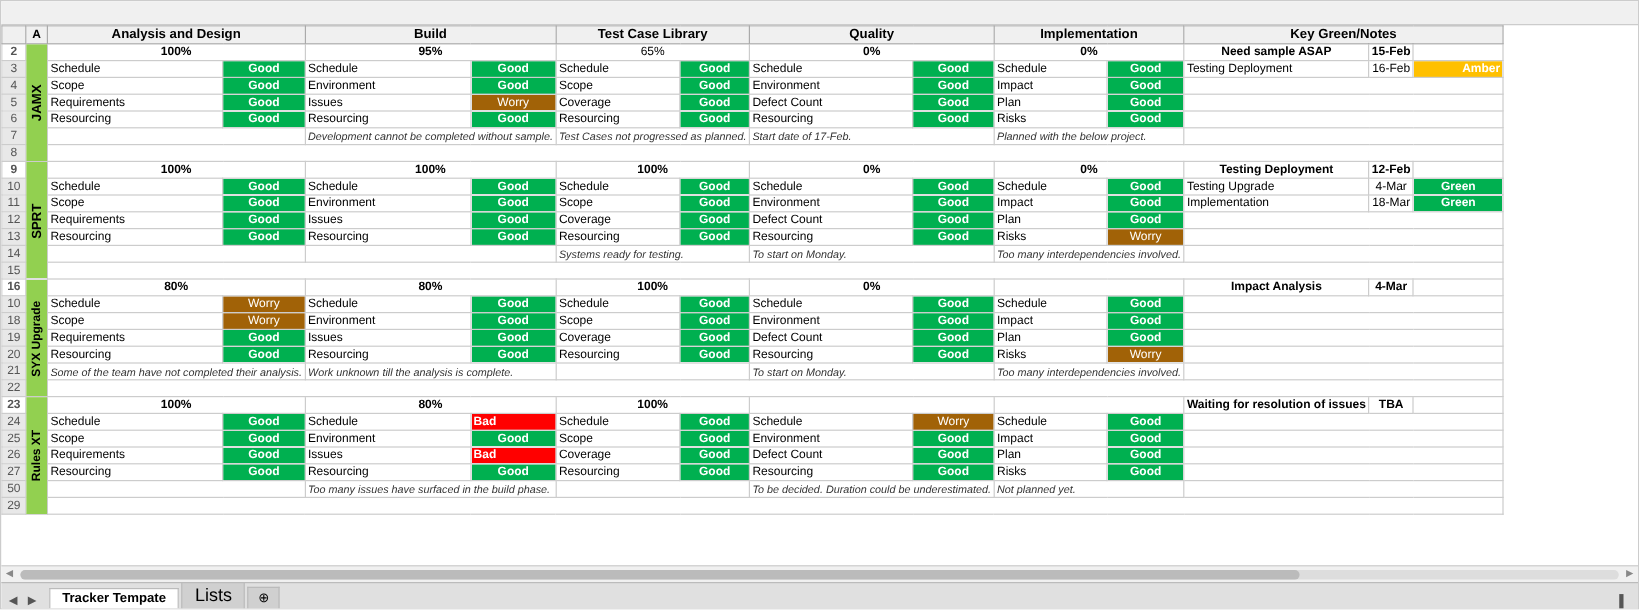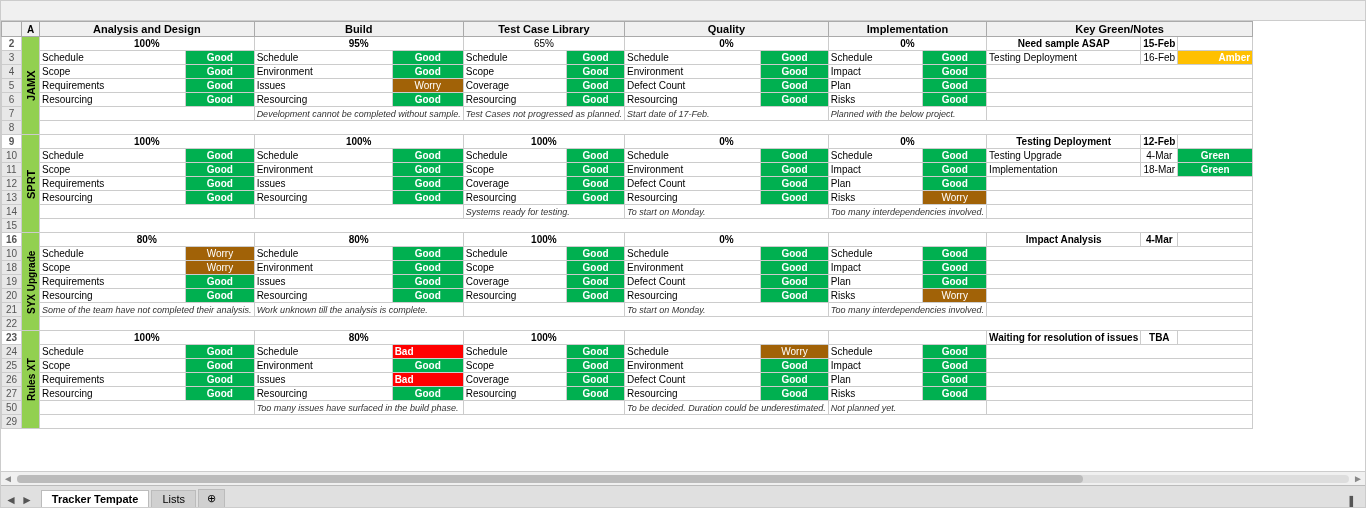--- a/index.html
+++ b/index.html
@@ -110,21 +110,21 @@
       border-bottom: none;
       padding: 2px 10px;
       font-size: 11px;
       font-weight: bold;
     }
     .tab-inactive {
       background: #d0d0d0;
       border: 1px solid #bbb;
       border-bottom: none;
       padding: 2px 10px;
-      font-size: 11px;
+      font-size: 15px;
       margin-left: 2px;
     }
     .tab-add {
       background: #d0d0d0;
       border: 1px solid #bbb;
       border-bottom: none;
       padding: 2px 8px;
       font-size: 11px;
       margin-left: 2px;
     }

